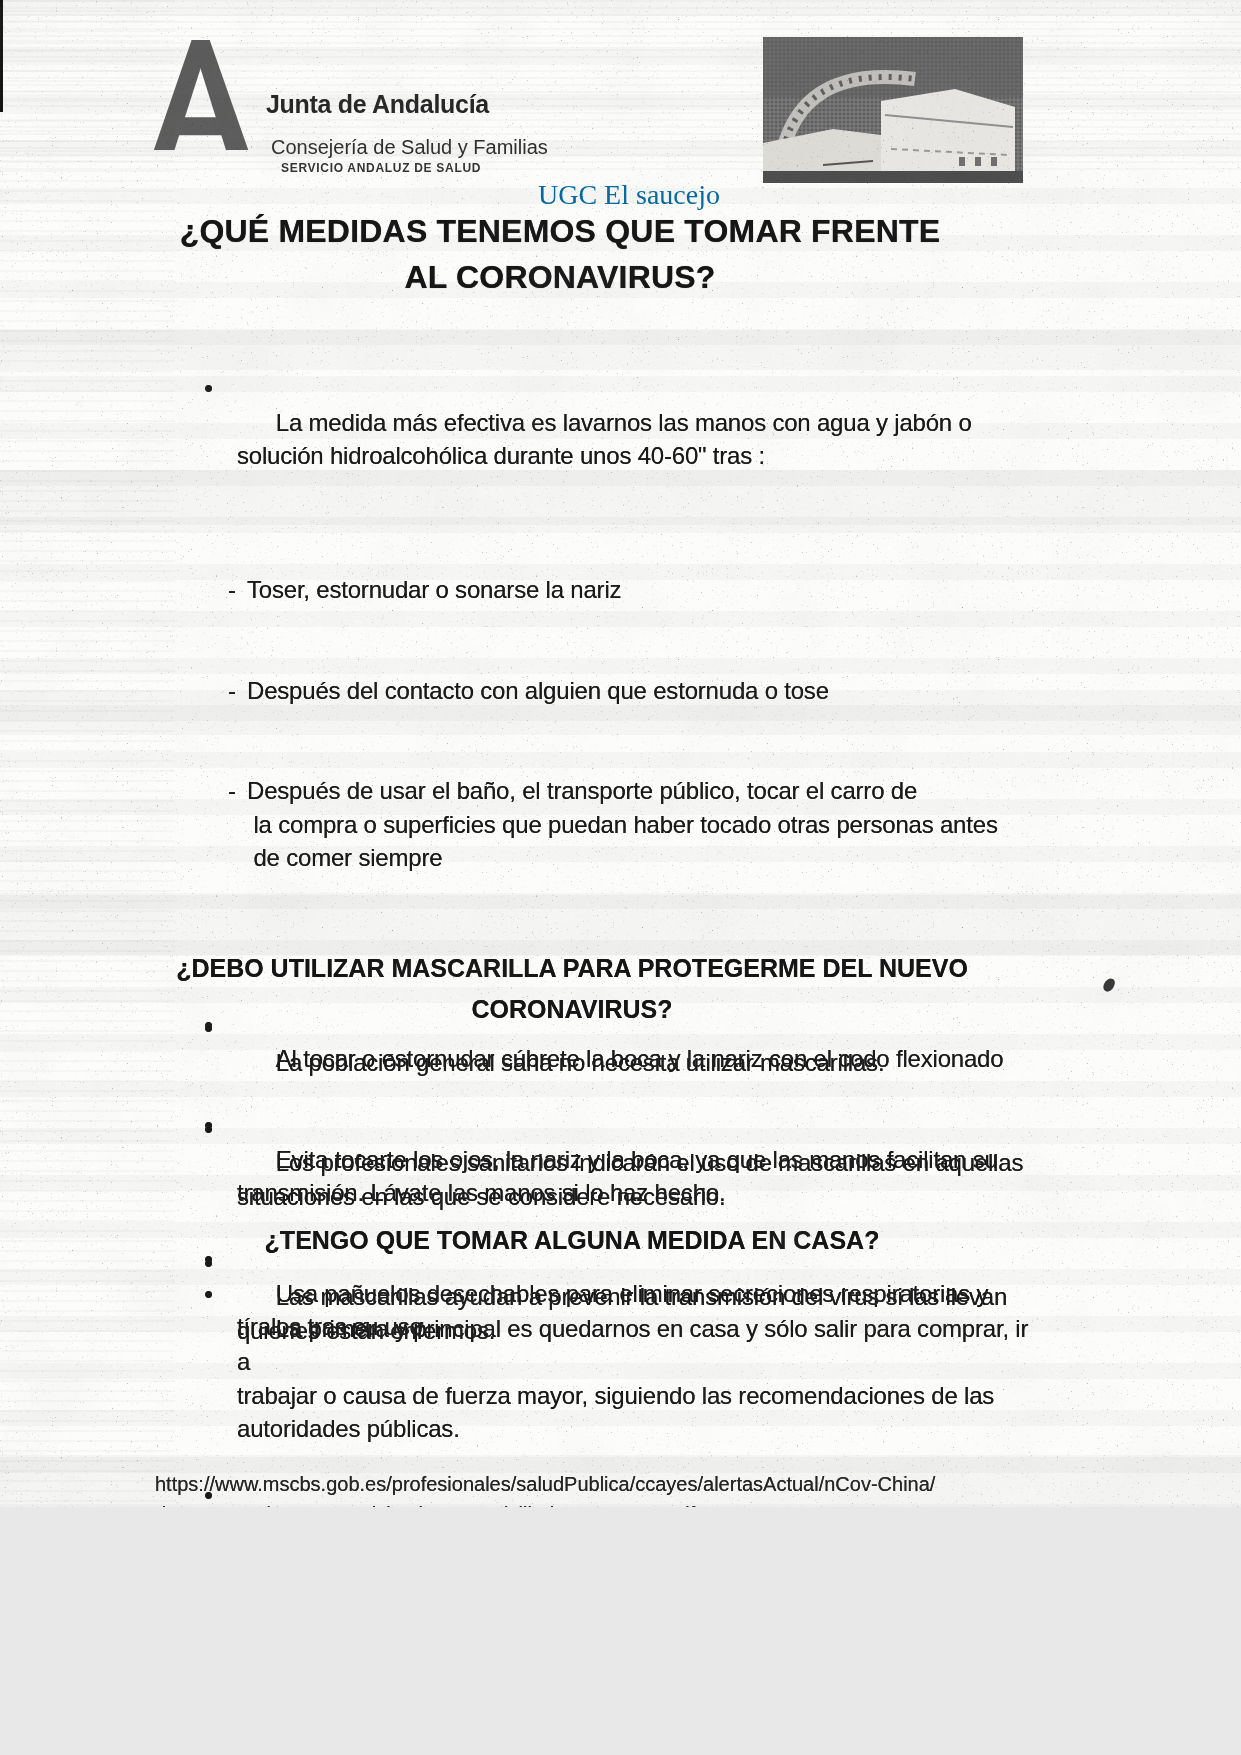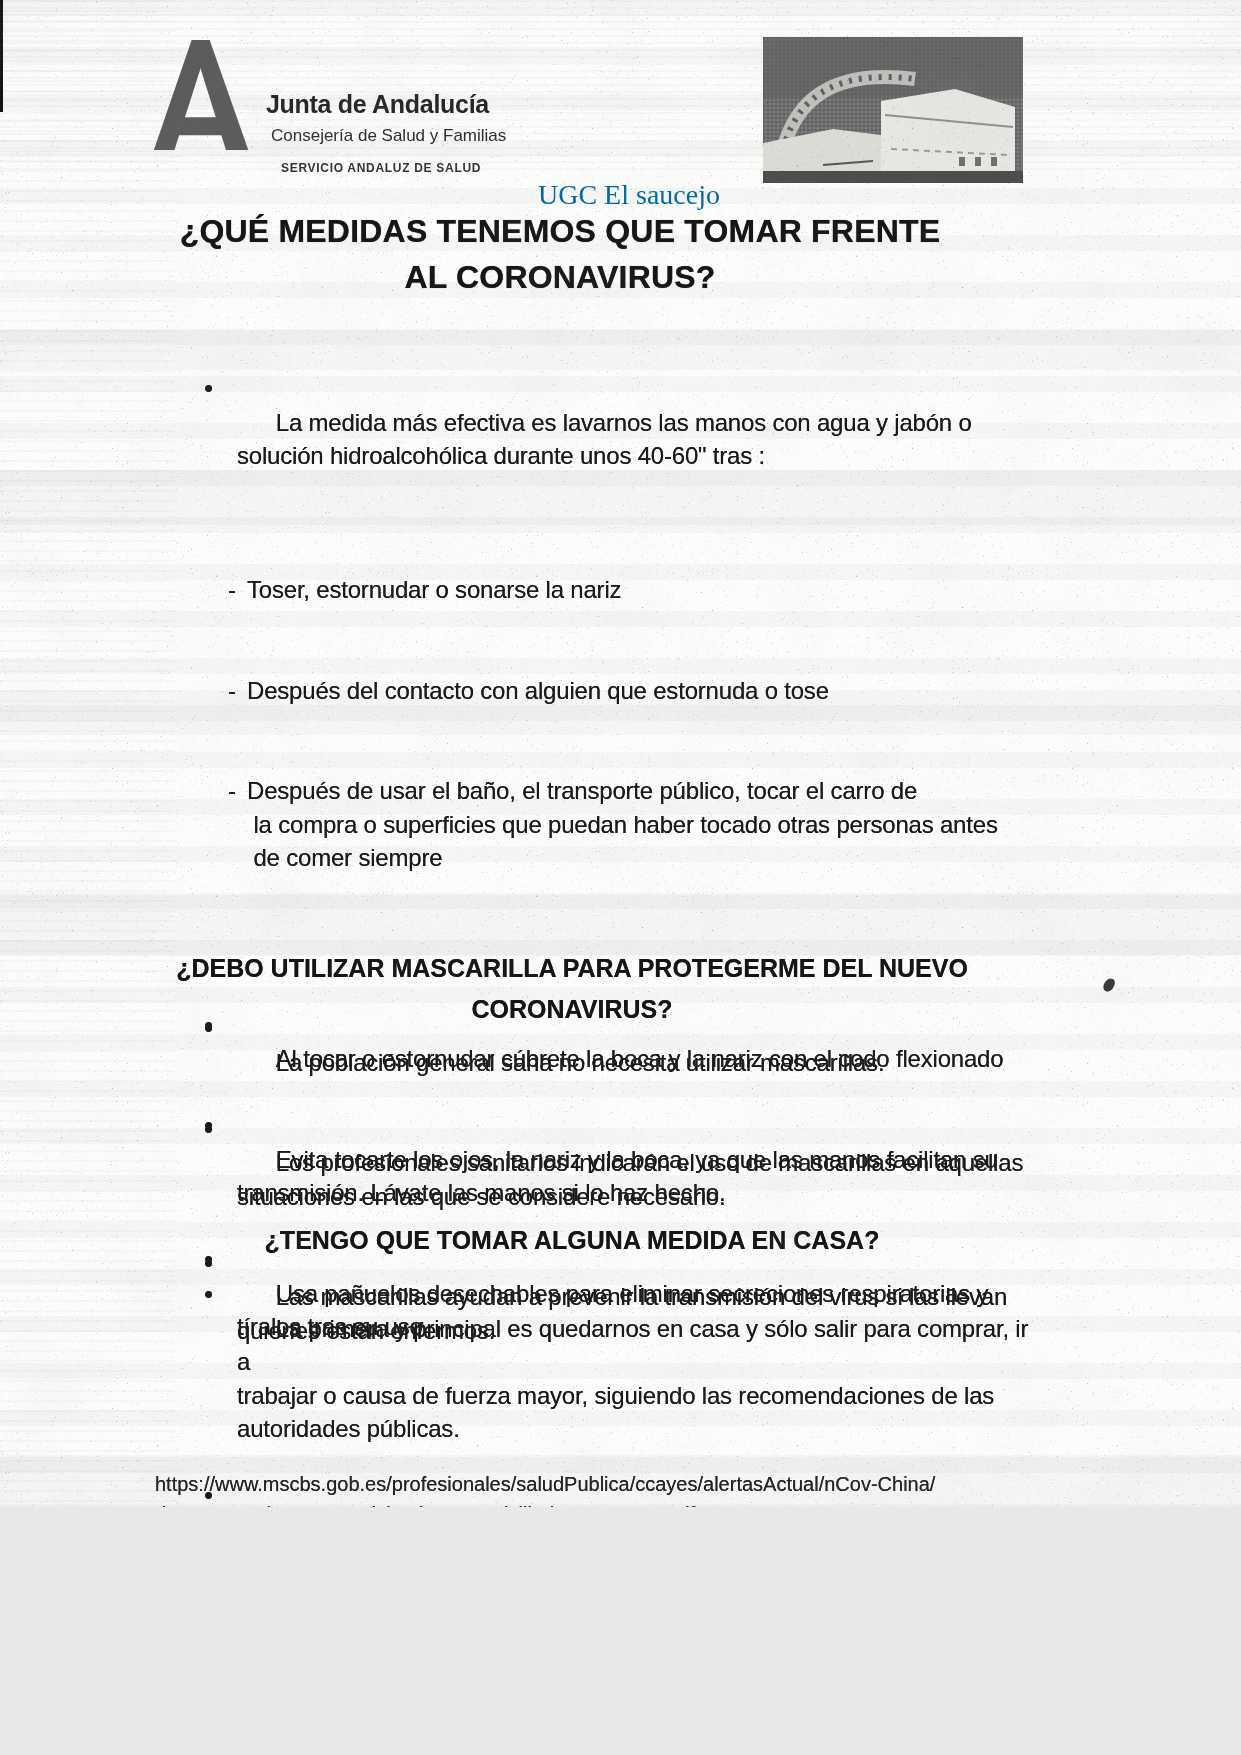--- a/index.html
+++ b/index.html
@@ -25,21 +25,21 @@
   .bottom-band { position:absolute; left:0; top:1729px; width:100%; height:19px; opacity:.92;
     background:
       repeating-linear-gradient(90deg, rgba(0,0,0,0.25) 0 2px, rgba(255,255,255,0.12) 2px 4px, rgba(0,0,0,0) 4px 9px),
       repeating-linear-gradient(90deg, #4e4e4e 0 6px, #6f6f6f 6px 9px, #454545 9px 13px, #7d7d7d 13px 15px); }
   .noise { position:absolute; left:0; top:0; pointer-events:none; opacity:.55; }
 
   
   .logo { position:absolute; left:147px; top:40px; }
   .org-name { position:absolute; left:266px; top:90px; font-size:25px; font-weight:700;
     letter-spacing:-0.3px; color:#262626; }
-  .org-dept { position:absolute; left:271px; top:126px; font-size:17px; color:#2d2d2d; }
+  .org-dept { position:absolute; left:271px; top:136px; font-size:20px; color:#2d2d2d; }
   .org-service { position:absolute; left:281px; top:161px; font-size:12px; font-weight:700;
     letter-spacing:0.7px; color:#333; }
   .unit { position:absolute; left:538px; top:139px; font-size:28px; color:#0369a1;
     font-family:"Liberation Serif", serif;margin-top:40px; }
   .photo { position:absolute; left:763px; top:37px; width:260px; height:146px; }
 
   
   .title { position:absolute; left:150px; top:208px; width:820px; margin:0; text-align:center;
     font-size:32px; line-height:46px; font-weight:700; white-space:pre-line;
     letter-spacing:0.2px; color:#161616; text-shadow:0 0 0.7px #3a3a3a; }

